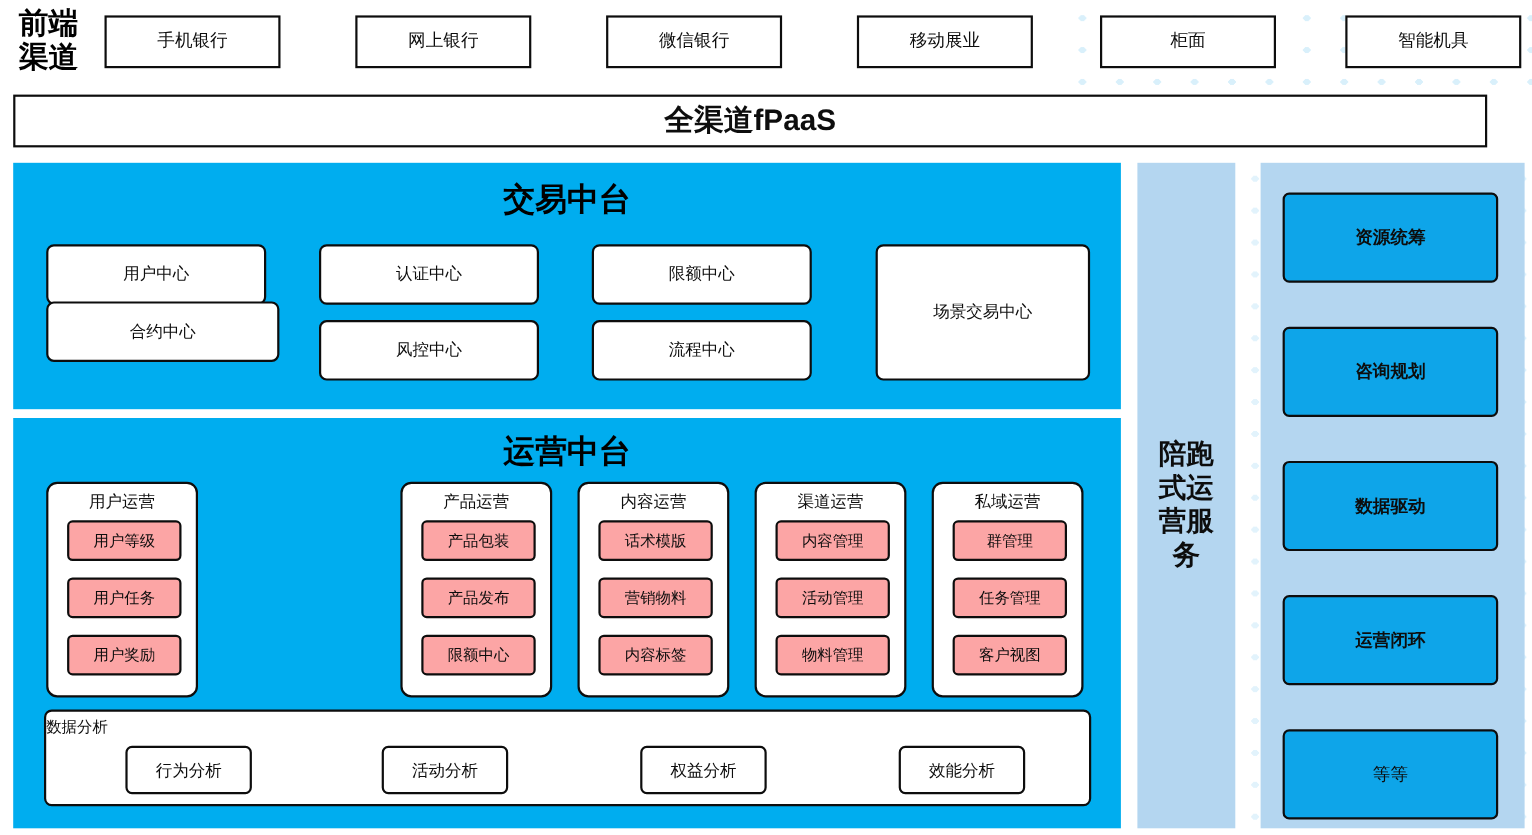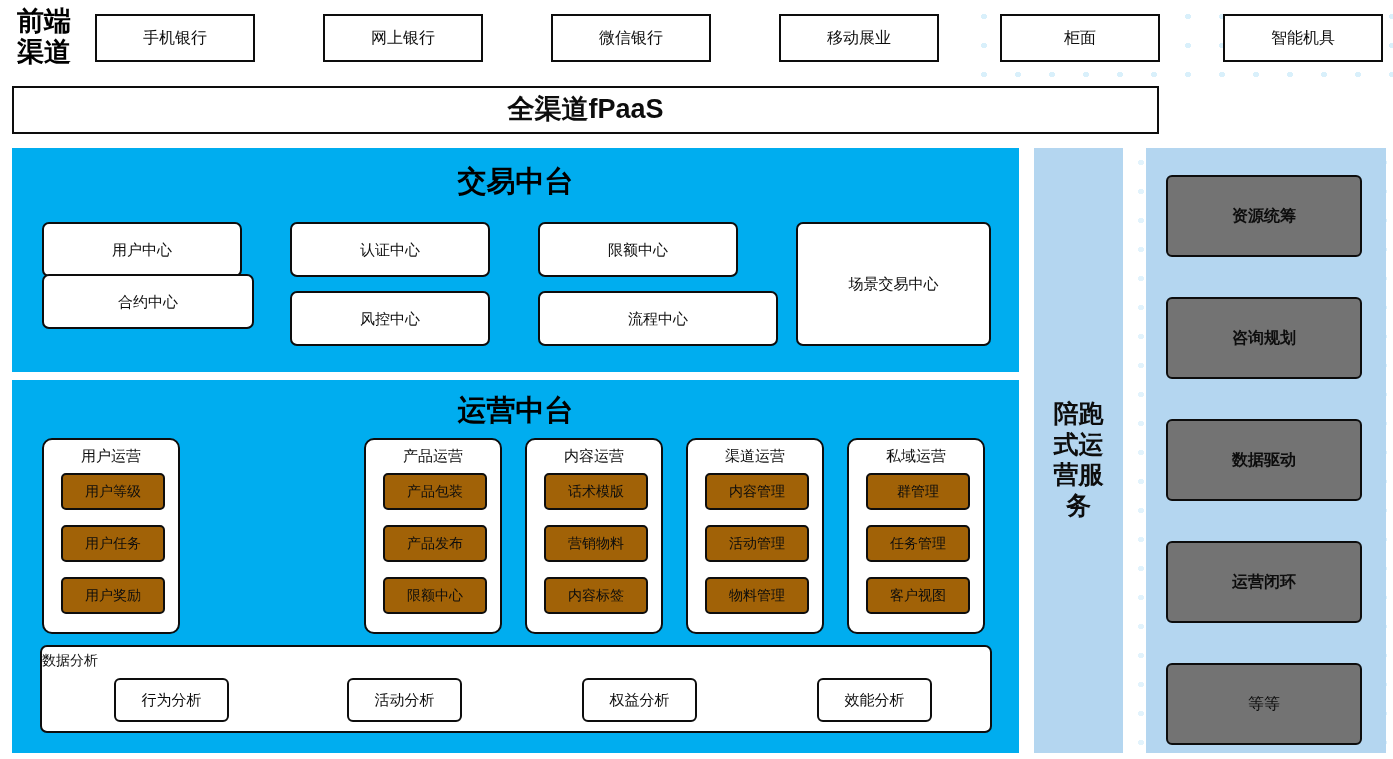--- a/index.html
+++ b/index.html
@@ -50,21 +50,21 @@
   
   #channel-label {
     position: absolute; left: 4px; top: 2px; width: 80px; height: 70px;
     font-size: 27px; font-weight: 700; line-height: 1.15;
     display: flex; flex-direction: column; align-items: center;
     justify-content: center; color: #000;
   }
   .chan-box { top: 14px; height: 48px; width: 160px; font-size: 16px; }
 
   #fpaas-bar {
-    left: 12px; top: 86px; width: 1147px; height: 48px;
+    left: 12px; top: 86px; width: 1340px; height: 48px;
     font-size: 27px; font-weight: 700;
   }
 
   
   .cyan {
     position: absolute;
     background: #00ADEF;
     left: 12px; width: 1007px;
   }
   #trade-panel { top: 148px; height: 224px; padding-left: 24px; }
@@ -83,21 +83,21 @@
     position: absolute;
     top: 438px; height: 196px; width: 138px;
     background: #fff; border: 2px solid #0d0d0d; border-radius: 10px;
   }
   .ops-col-title {
     position: absolute; top: 7px; left: 0; width: 100%;
     text-align: center; font-size: 15px; color: #0d0d0d;
   }
   .ops-item {
     position: absolute; left: 17px; width: 104px; height: 37px;
-    background: #a16207; border: 2px solid #0d0d0d; border-radius: 5px;
+    background: #fca5a5; border: 2px solid #0d0d0d; border-radius: 5px;
     display: flex; align-items: center; justify-content: center;
     font-size: 14px; color: #0d0d0d;
   }
 
   
   #analysis-box {
     position: absolute; left: 40px; top: 645px; width: 952px; height: 88px;
     background: #fff; border: 2px solid #0d0d0d; border-radius: 7px;
   }
   #analysis-title {
@@ -125,21 +125,21 @@
   }
 
   
   #capability-panel {
     position: absolute; left: 1146px; top: 148px;
     width: 240px; height: 605px;
     background: #B4D6F0;
   }
   .cap-card {
     position: absolute; left: 20px; width: 196px; height: 82px;
-    background: #737373; border: 2px solid #0d0d0d; border-radius: 6px;
+    background: #0ea5e9; border: 2px solid #0d0d0d; border-radius: 6px;
     display: flex; align-items: center; justify-content: center;
     font-size: 16px; font-weight: 700; color: #0d0d0d;
   }
   .cap-card.plain { font-weight: 400; }
 </style>
 </head>
 <body>
 
 <div id="root">
 
@@ -162,21 +162,21 @@
   <div class="obox" id="fpaas-bar">全渠道fPaaS</div>
 
   <div class="cyan" id="trade-panel">
     <div class="panel-title" style="top:14px">交易中台</div>
 
     <div class="obox trade-box rnd" style="left:30px;  top:74px;  width:200px">用户中心</div>
     <div class="obox trade-box rnd" style="left:278px; top:74px;  width:200px">认证中心</div>
     <div class="obox trade-box rnd" style="left:526px; top:74px;  width:200px">限额中心</div>
     <div class="obox trade-box rnd" style="left:30px;  top:126px; width:212px">合约中心</div>
     <div class="obox trade-box rnd" style="left:278px; top:143px; width:200px">风控中心</div>
-    <div class="obox trade-box rnd" style="left:526px; top:143px; width:240px">流程中心</div>
+    <div class="obox trade-box rnd" style="left:526px; top:143px; width:200px">流程中心</div>
 
     <div class="obox rnd" style="left:784px; top:74px; width:195px; height:124px; font-size:15px">场景交易中心</div>
   </div>
 
   <div class="cyan" id="ops-panel">
     <div class="panel-title" style="top:11px">运营中台</div>
   </div>
 
   <div class="ops-col" style="left:42px">
     <div class="ops-col-title">用户运营</div>

